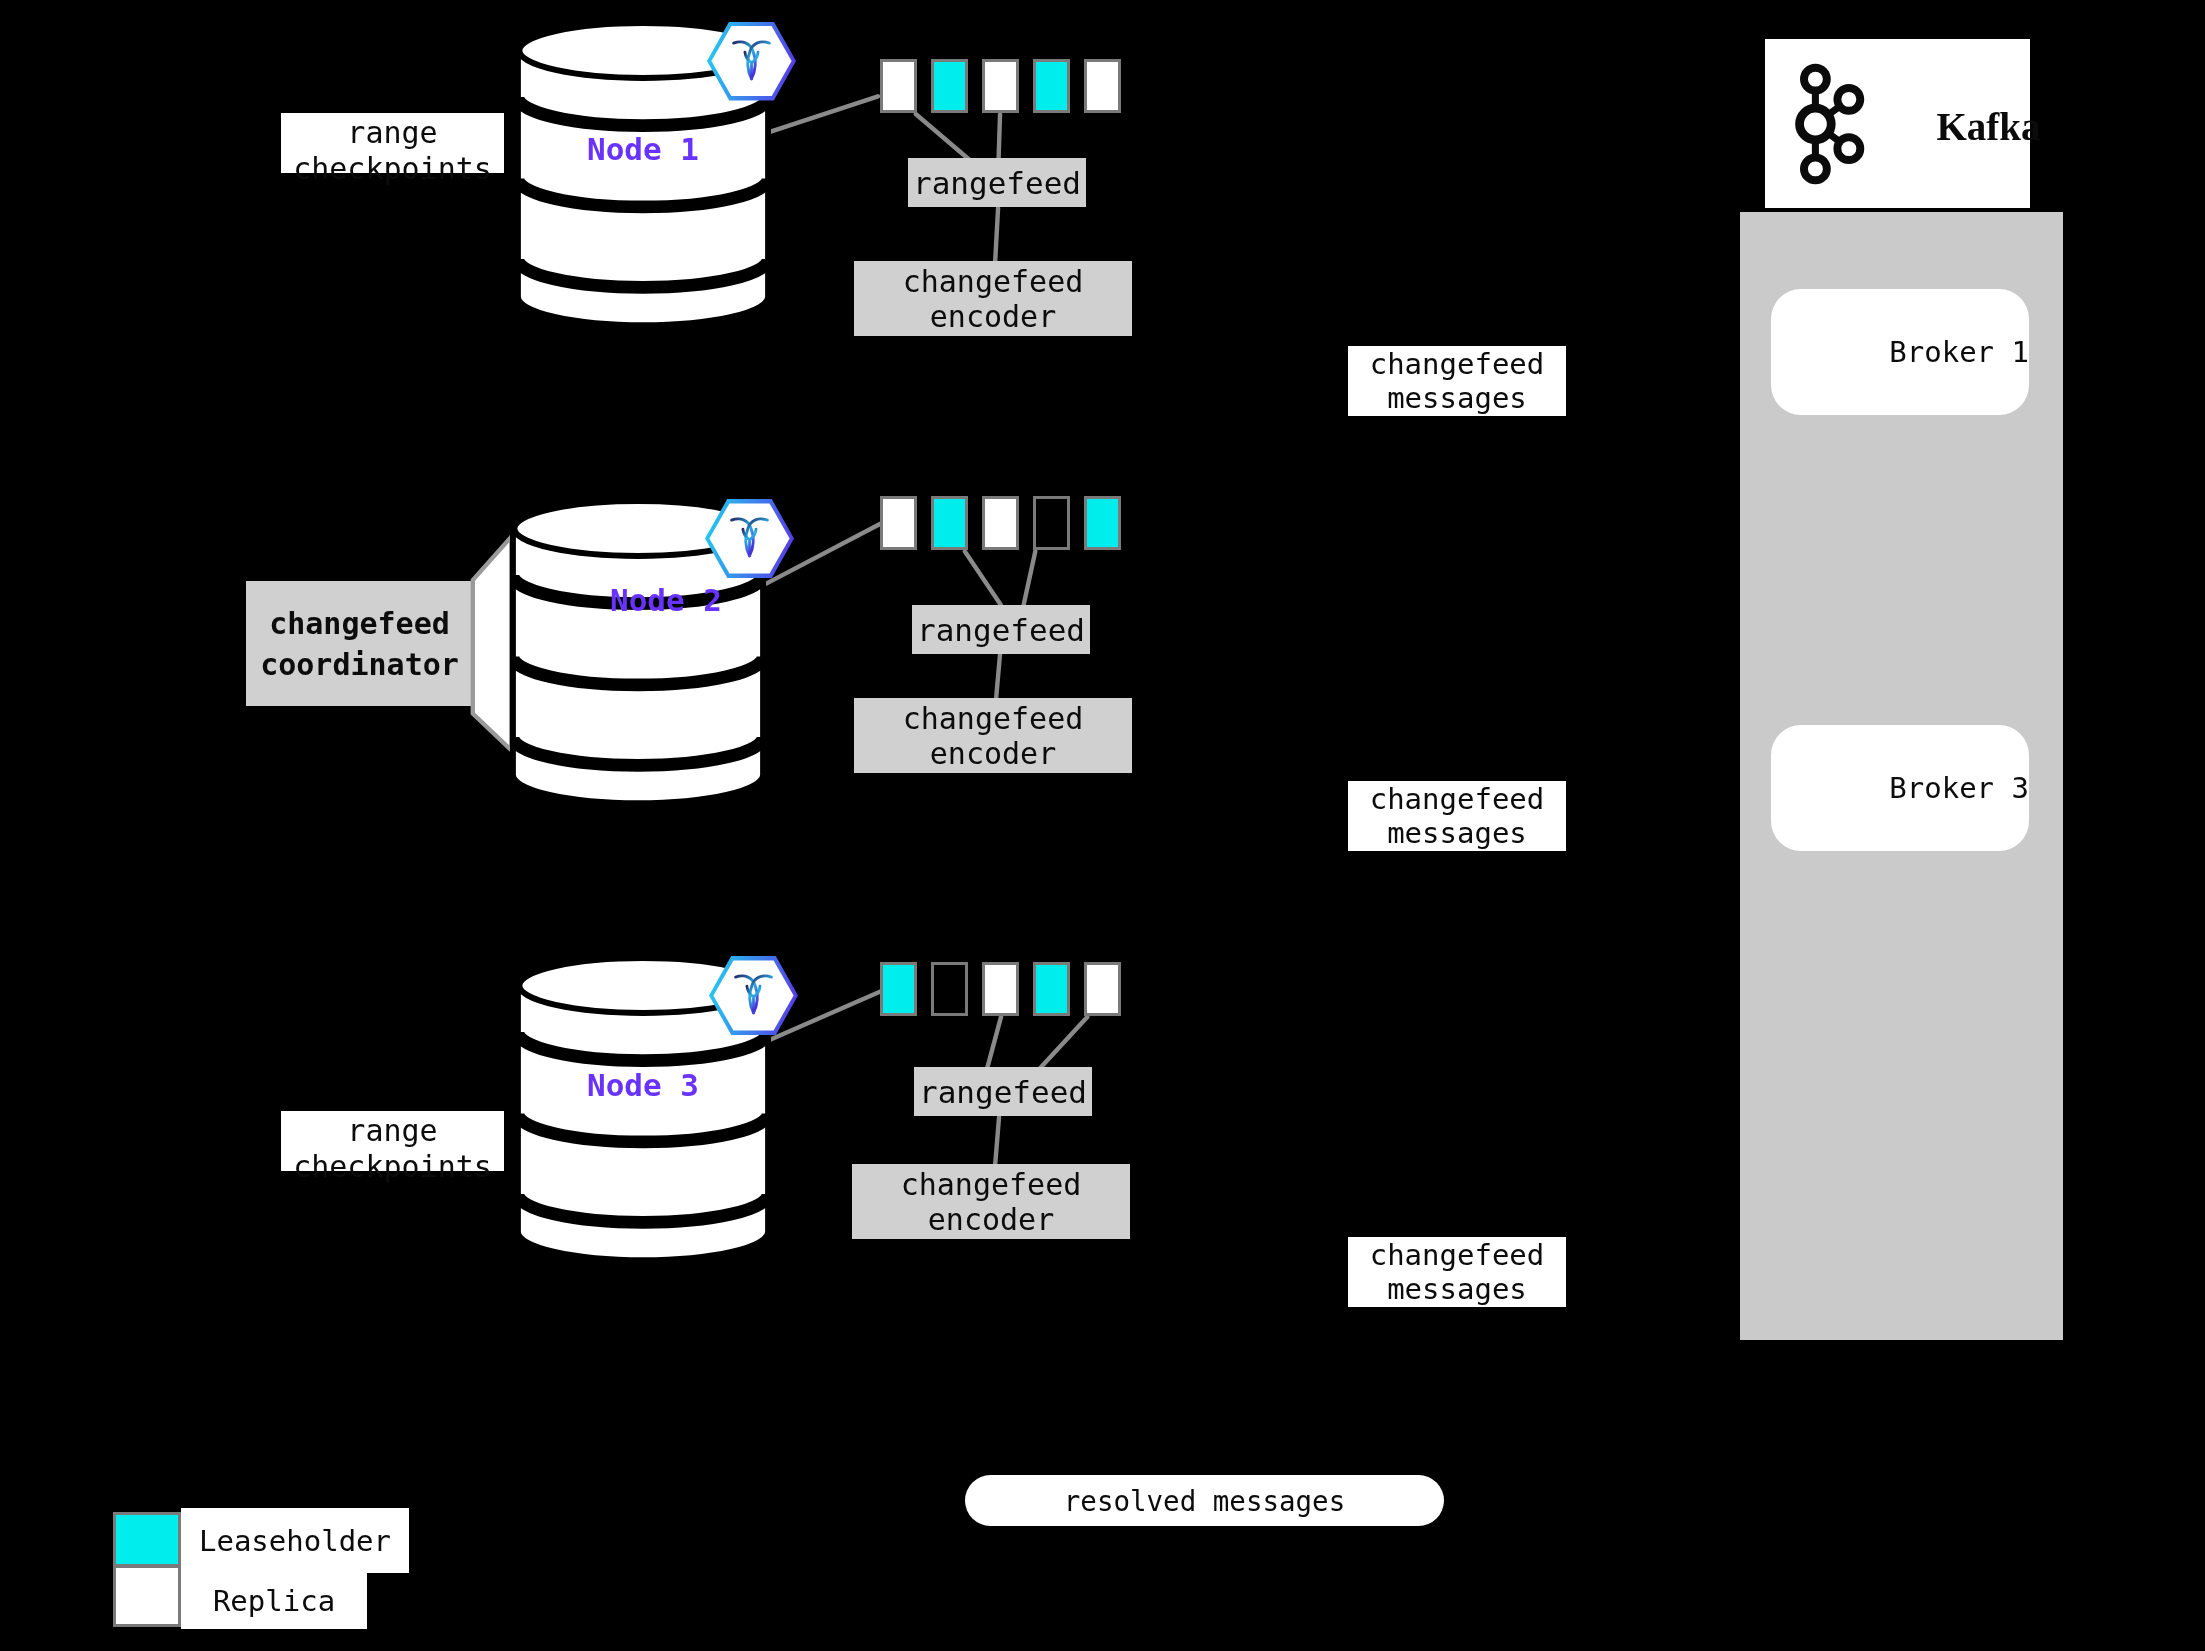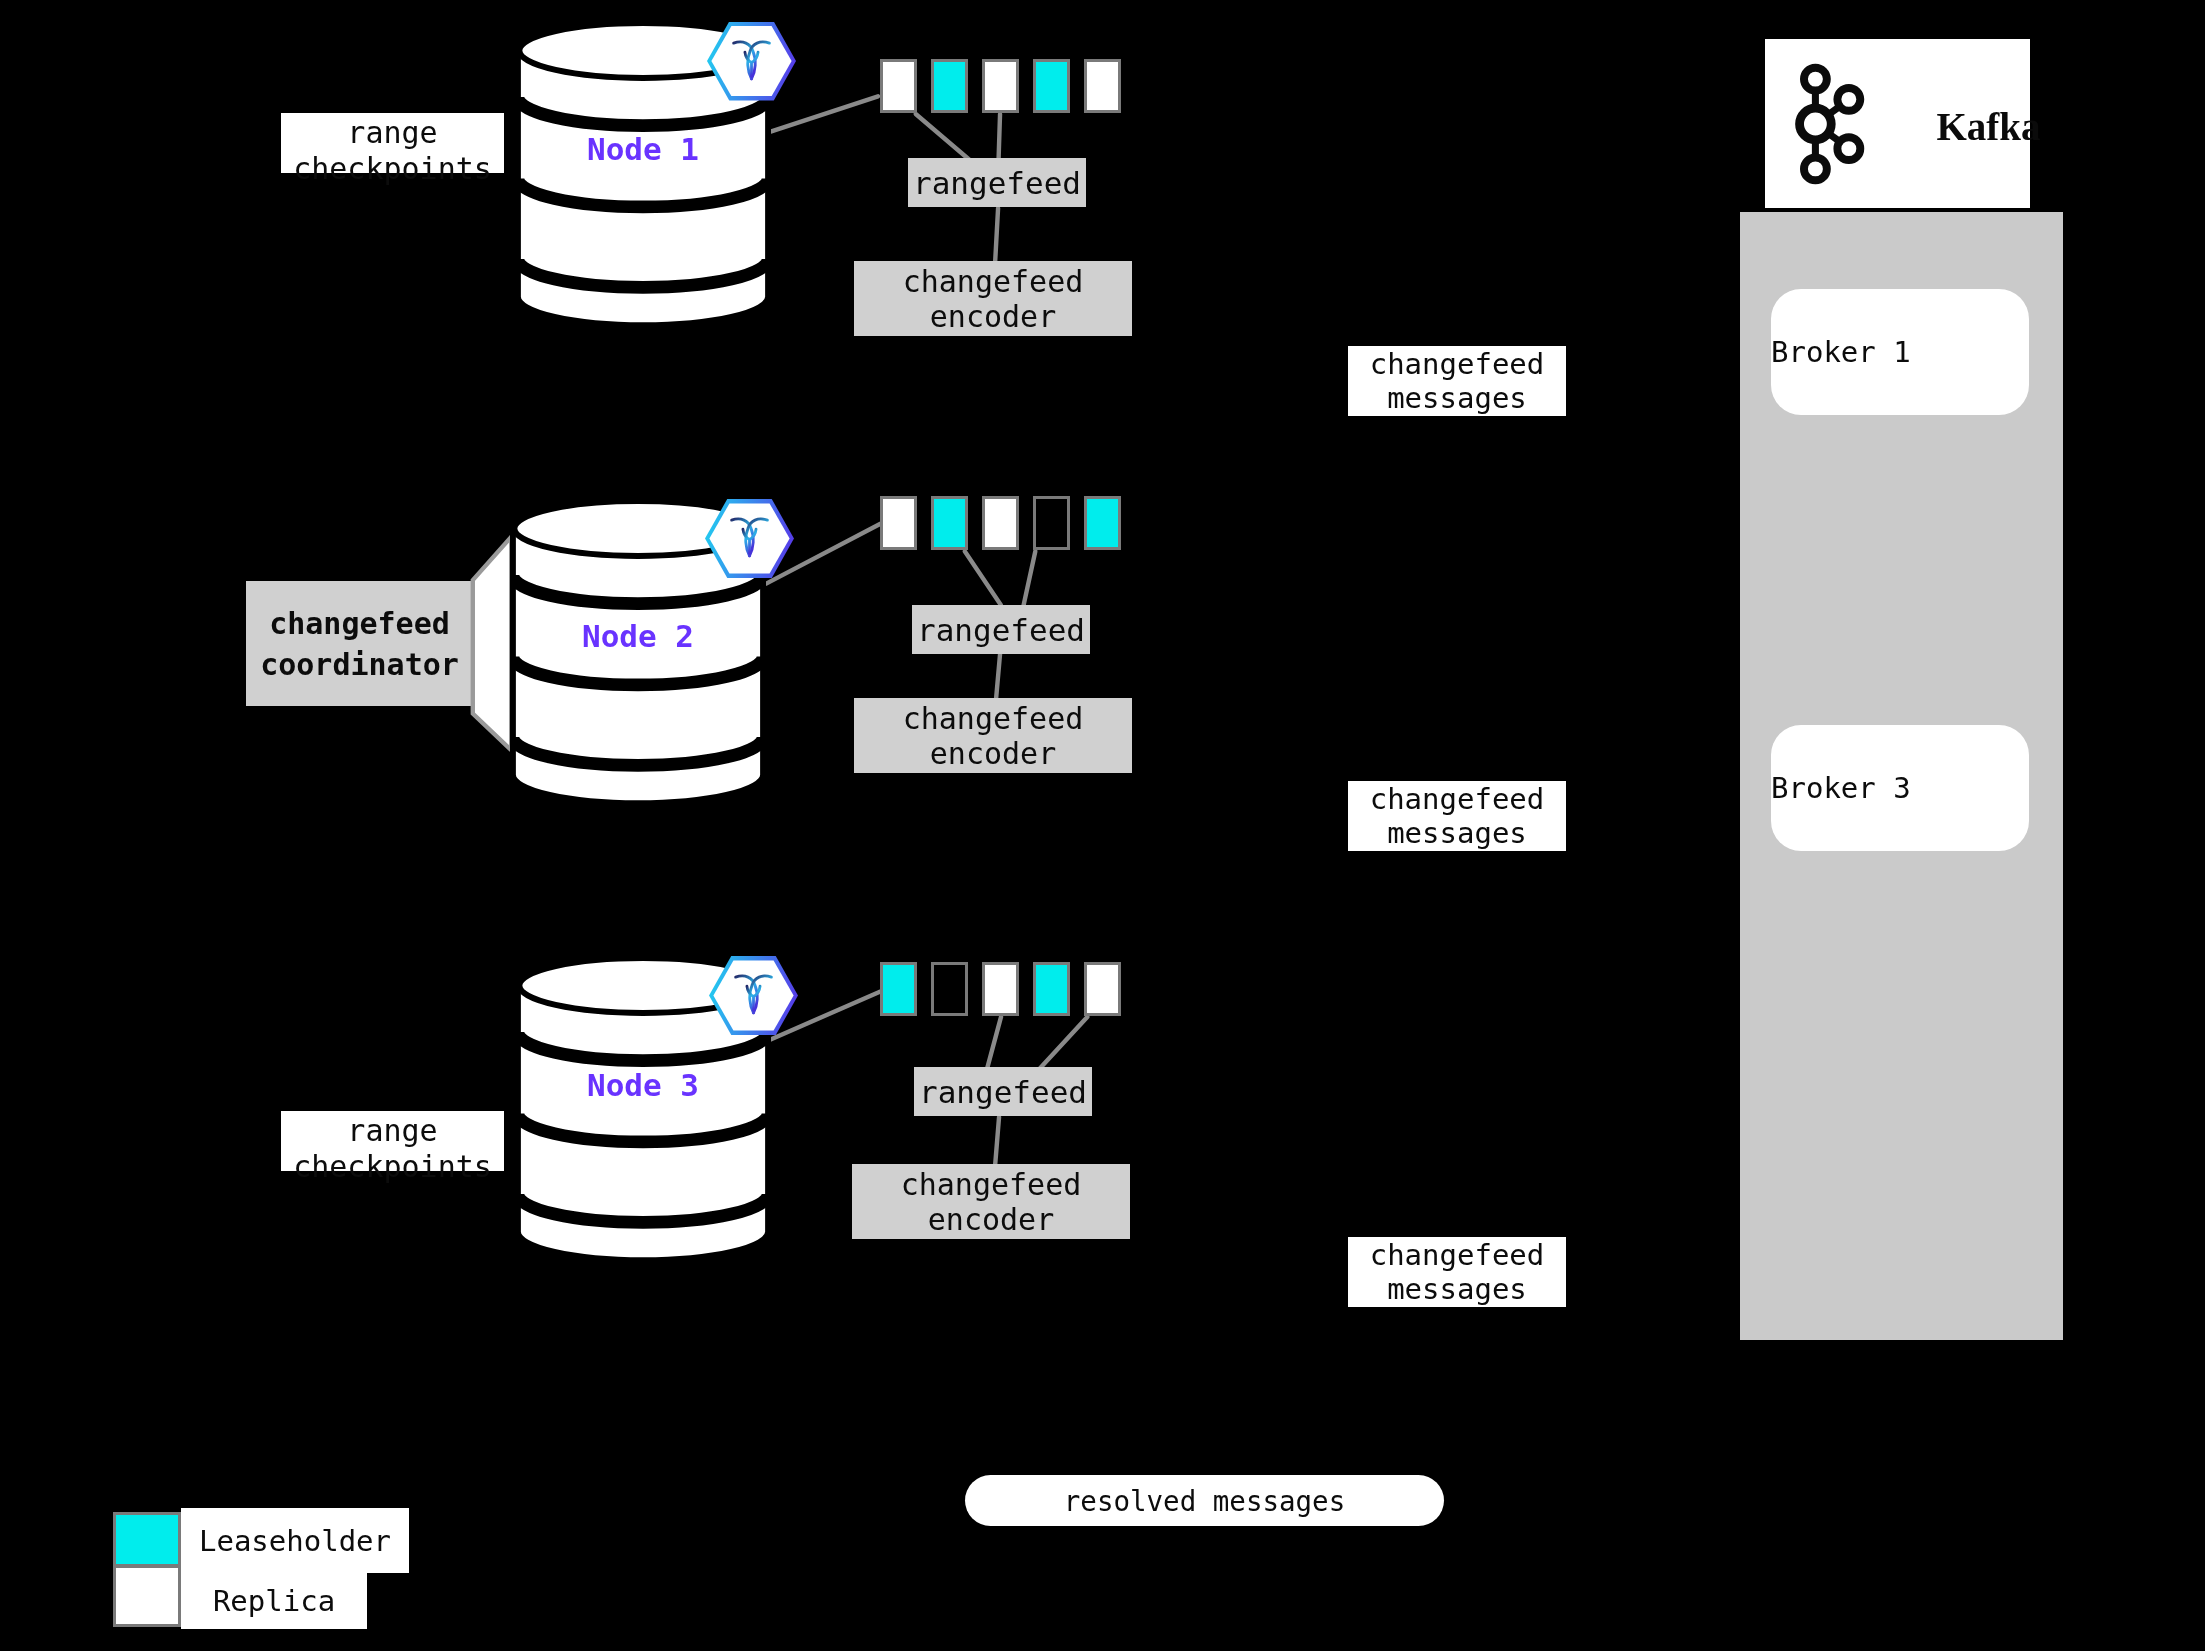--- a/index.html
+++ b/index.html
@@ -9,21 +9,21 @@
   .box{position:absolute;display:flex;flex-direction:column;align-items:center;justify-content:center;text-align:center;}
   .graybox{background:var(--boxgray,#d0d0d0);}
   .whitebox{background:#fff;}
   .mono60{font-size:29px;line-height:34px;}
   .mono62{font-size:30px;line-height:35px;}
   .annotation{justify-content:flex-start;padding-top:2px;font-size:30px;line-height:36px;overflow:visible;}
   .coordinator{font-weight:bold;font-size:30px;line-height:41px;}
   .nodelabel{position:absolute;width:256px;text-align:center;font-weight:bold;font-size:31px;color:var(--purple,#6933ff);}
   .range{position:absolute;width:37px;height:54px;border:3.4px solid var(--rborder,#7a7a7a);box-sizing:border-box;background:transparent;}
   .broker{position:absolute;width:258px;height:126px;background:#fff;border-radius:30px;
-          display:flex;align-items:center;justify-content:flex-start;font-size:29px;}
+          display:flex;align-items:center;justify-content:flex-end;font-size:29px;}
   .pill{position:absolute;left:965px;top:1459px;width:479px;height:51px;background:#fff;border-radius:25.5px;
         display:flex;align-items:center;justify-content:center;font-size:27.5px;margin-top:16px;}
   .swatch{position:absolute;width:68px;box-sizing:border-box;border:3.9px solid var(--rborder,#7a7a7a);}
   .hexwrap{position:absolute;width:89px;height:79px;}
   .hex{position:absolute;inset:0;clip-path:polygon(25% 0%,75% 0%,100% 50%,75% 100%,25% 100%,0% 50%);
        background:linear-gradient(100deg,#1fd3f0,#5a31e8);}
   .hexin{position:absolute;inset:4.4px;clip-path:polygon(25% 0%,75% 0%,100% 50%,75% 100%,25% 100%,0% 50%);
        background:#fff;display:flex;align-items:center;justify-content:center;}
   .kafkabrand{position:absolute;left:1877px;top:92px;width:147px;height:69px;display:flex;align-items:center;justify-content:center;
        font-family:Liberation Serif, serif;font-weight:bold;font-size:39px;color:#0b0b0b;margin-left:38px;}
@@ -117,21 +117,21 @@
     <polygon points="14,97 93,8 93,447 14,372" fill="#fff" stroke="#9a9a9a" stroke-width="9"></polygon>
   </svg>
 
   <svg class="abs" style="left:510px;top:498px;" width="256" height="320" viewBox="0 0 522 652">
     <path d="M6 62 L6 564 A255 58 0 0 0 516 564 L516 62 Z" fill="#fff" stroke="#000" stroke-width="12"></path>
     <path d="M6 157 A255 58 0 0 0 516 157" fill="none" stroke="#000" stroke-width="26"></path>
     <path d="M6 323 A255 58 0 0 0 516 323" fill="none" stroke="#000" stroke-width="26"></path>
     <path d="M6 487 A255 58 0 0 0 516 487" fill="none" stroke="#000" stroke-width="26"></path>
     <ellipse cx="261" cy="62" rx="252" ry="56" fill="#fff" stroke="#000" stroke-width="12"></ellipse>
   </svg>
-  <div class="nodelabel" style="left:510px;top:618px;">Node 2</div>
+  <div class="nodelabel" style="left:510px;top:582px;padding-left:28px;">Node 2</div>
 
   <div class="hexwrap" style="left:705px;top:499px;">
     <div class="hex"></div>
     <div class="hexin">
       <svg width="47" height="59" viewBox="0 0 100 120">
         <g fill="none" stroke="url(#crl)" stroke-width="6" stroke-linecap="round">
           <path d="M12 21 C32 14 48 22 53 38 C61 57 59 80 50 97"></path>
           <path d="M88 21 C68 14 52 22 47 38 C39 57 41 80 50 97"></path>
           <path d="M50 92 L50 62 M50 62 C42 58 37 49 36 40 M50 62 C58 58 63 49 64 40"></path>
         </g>

